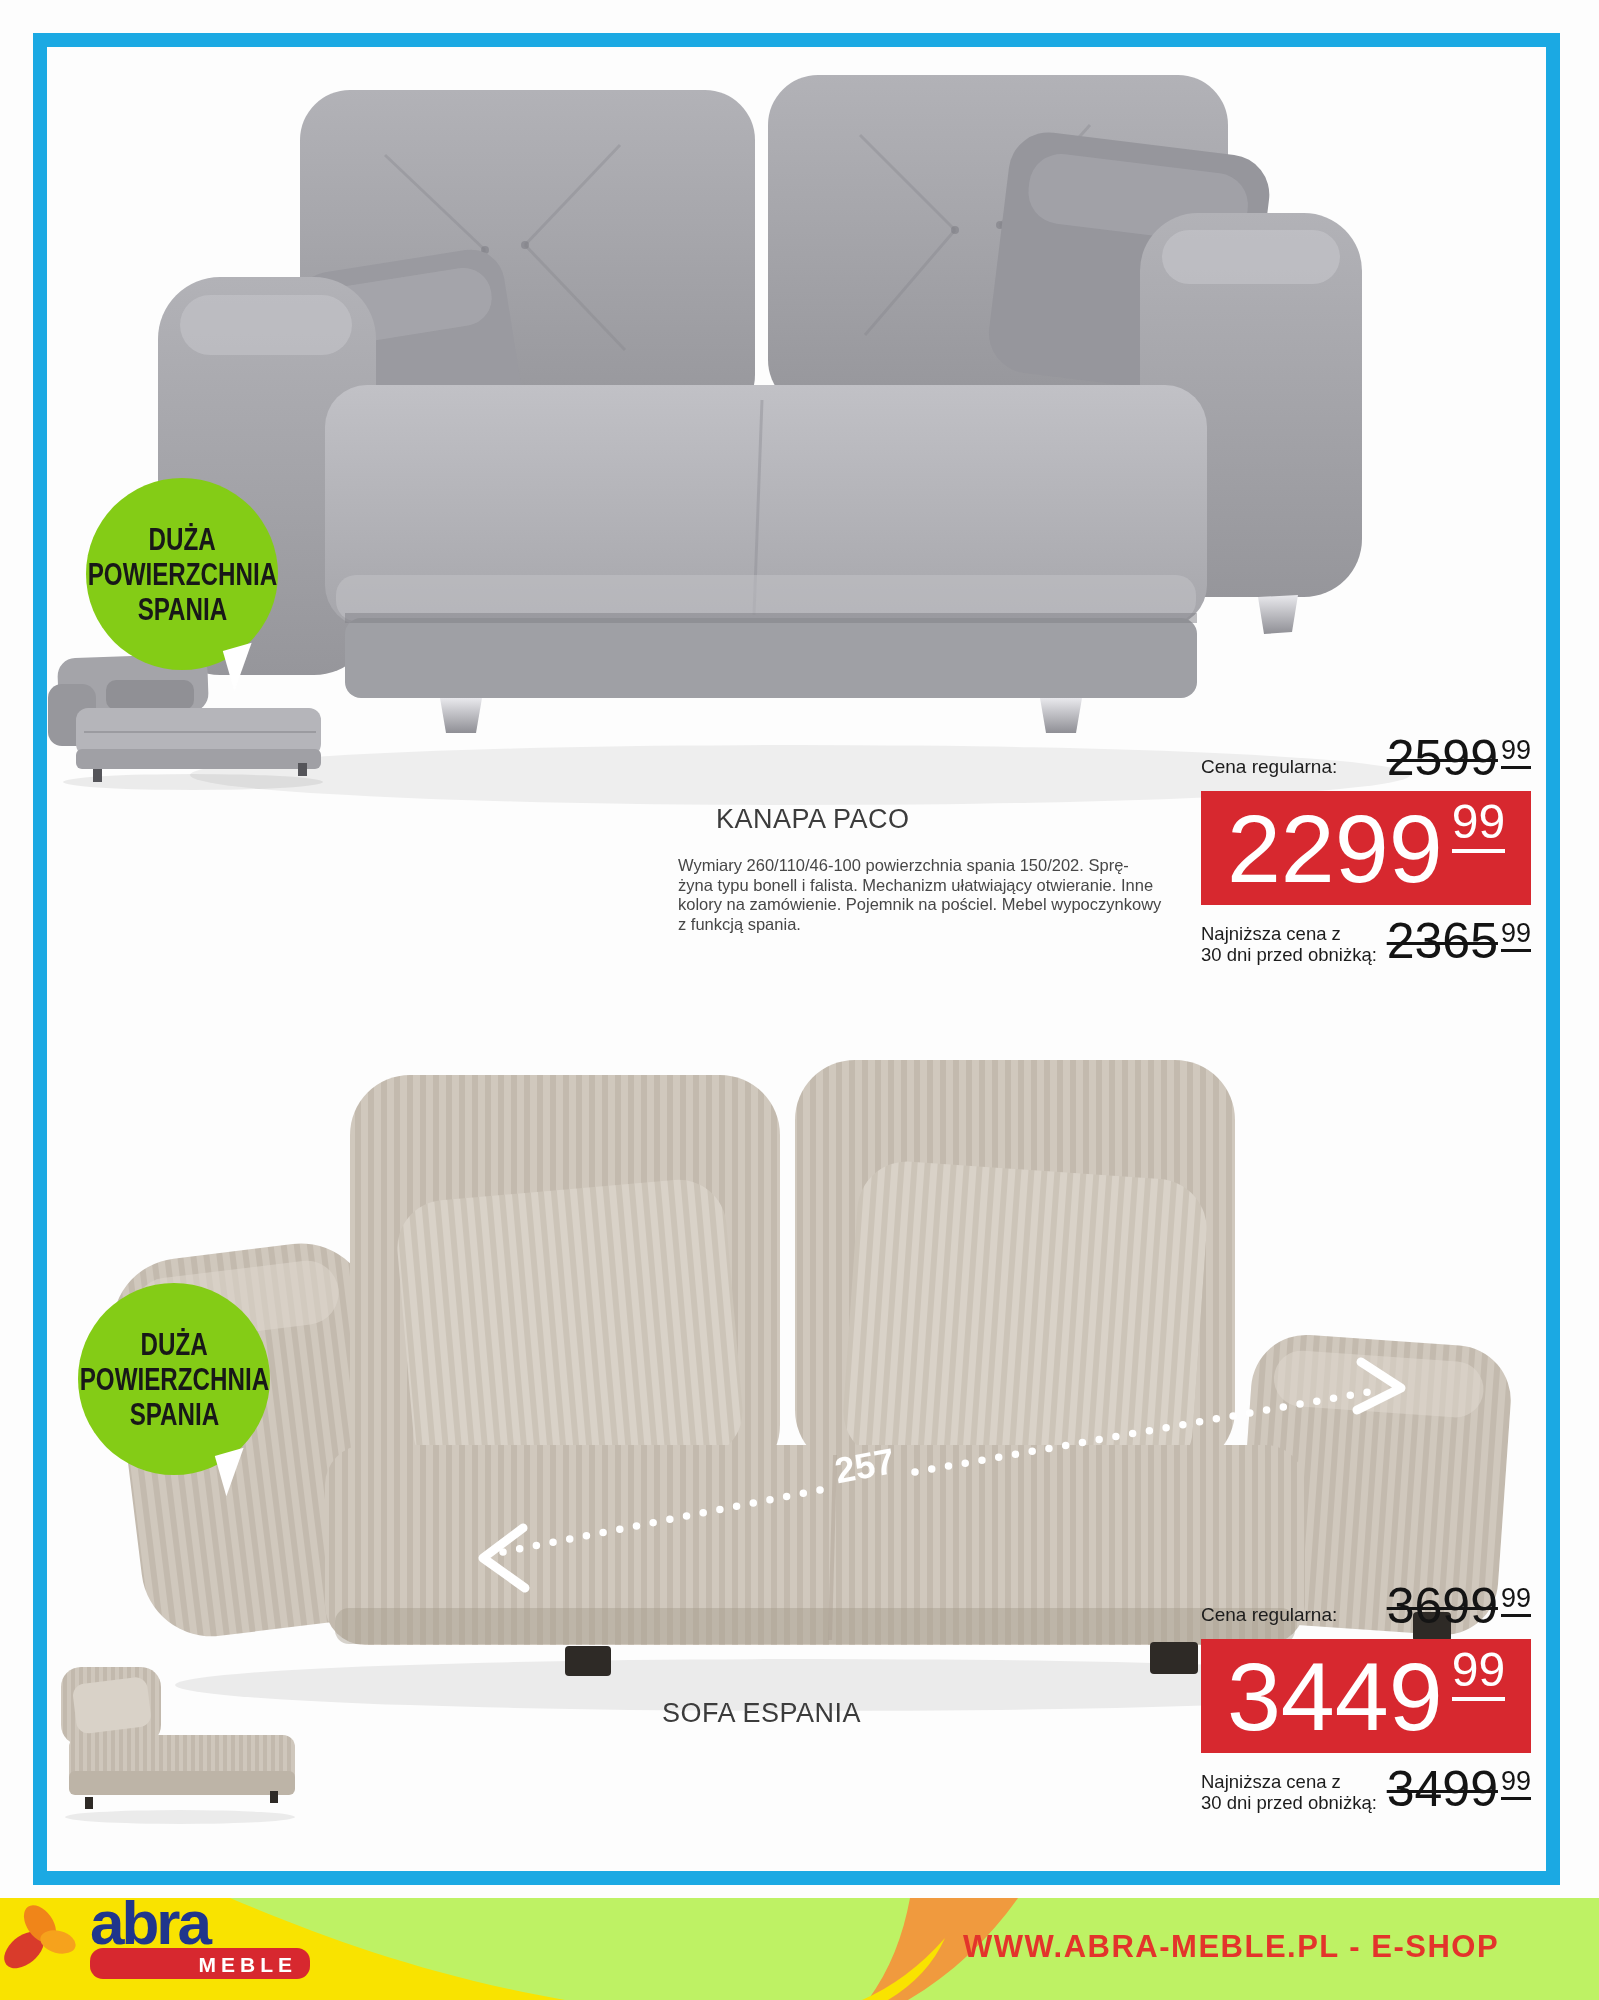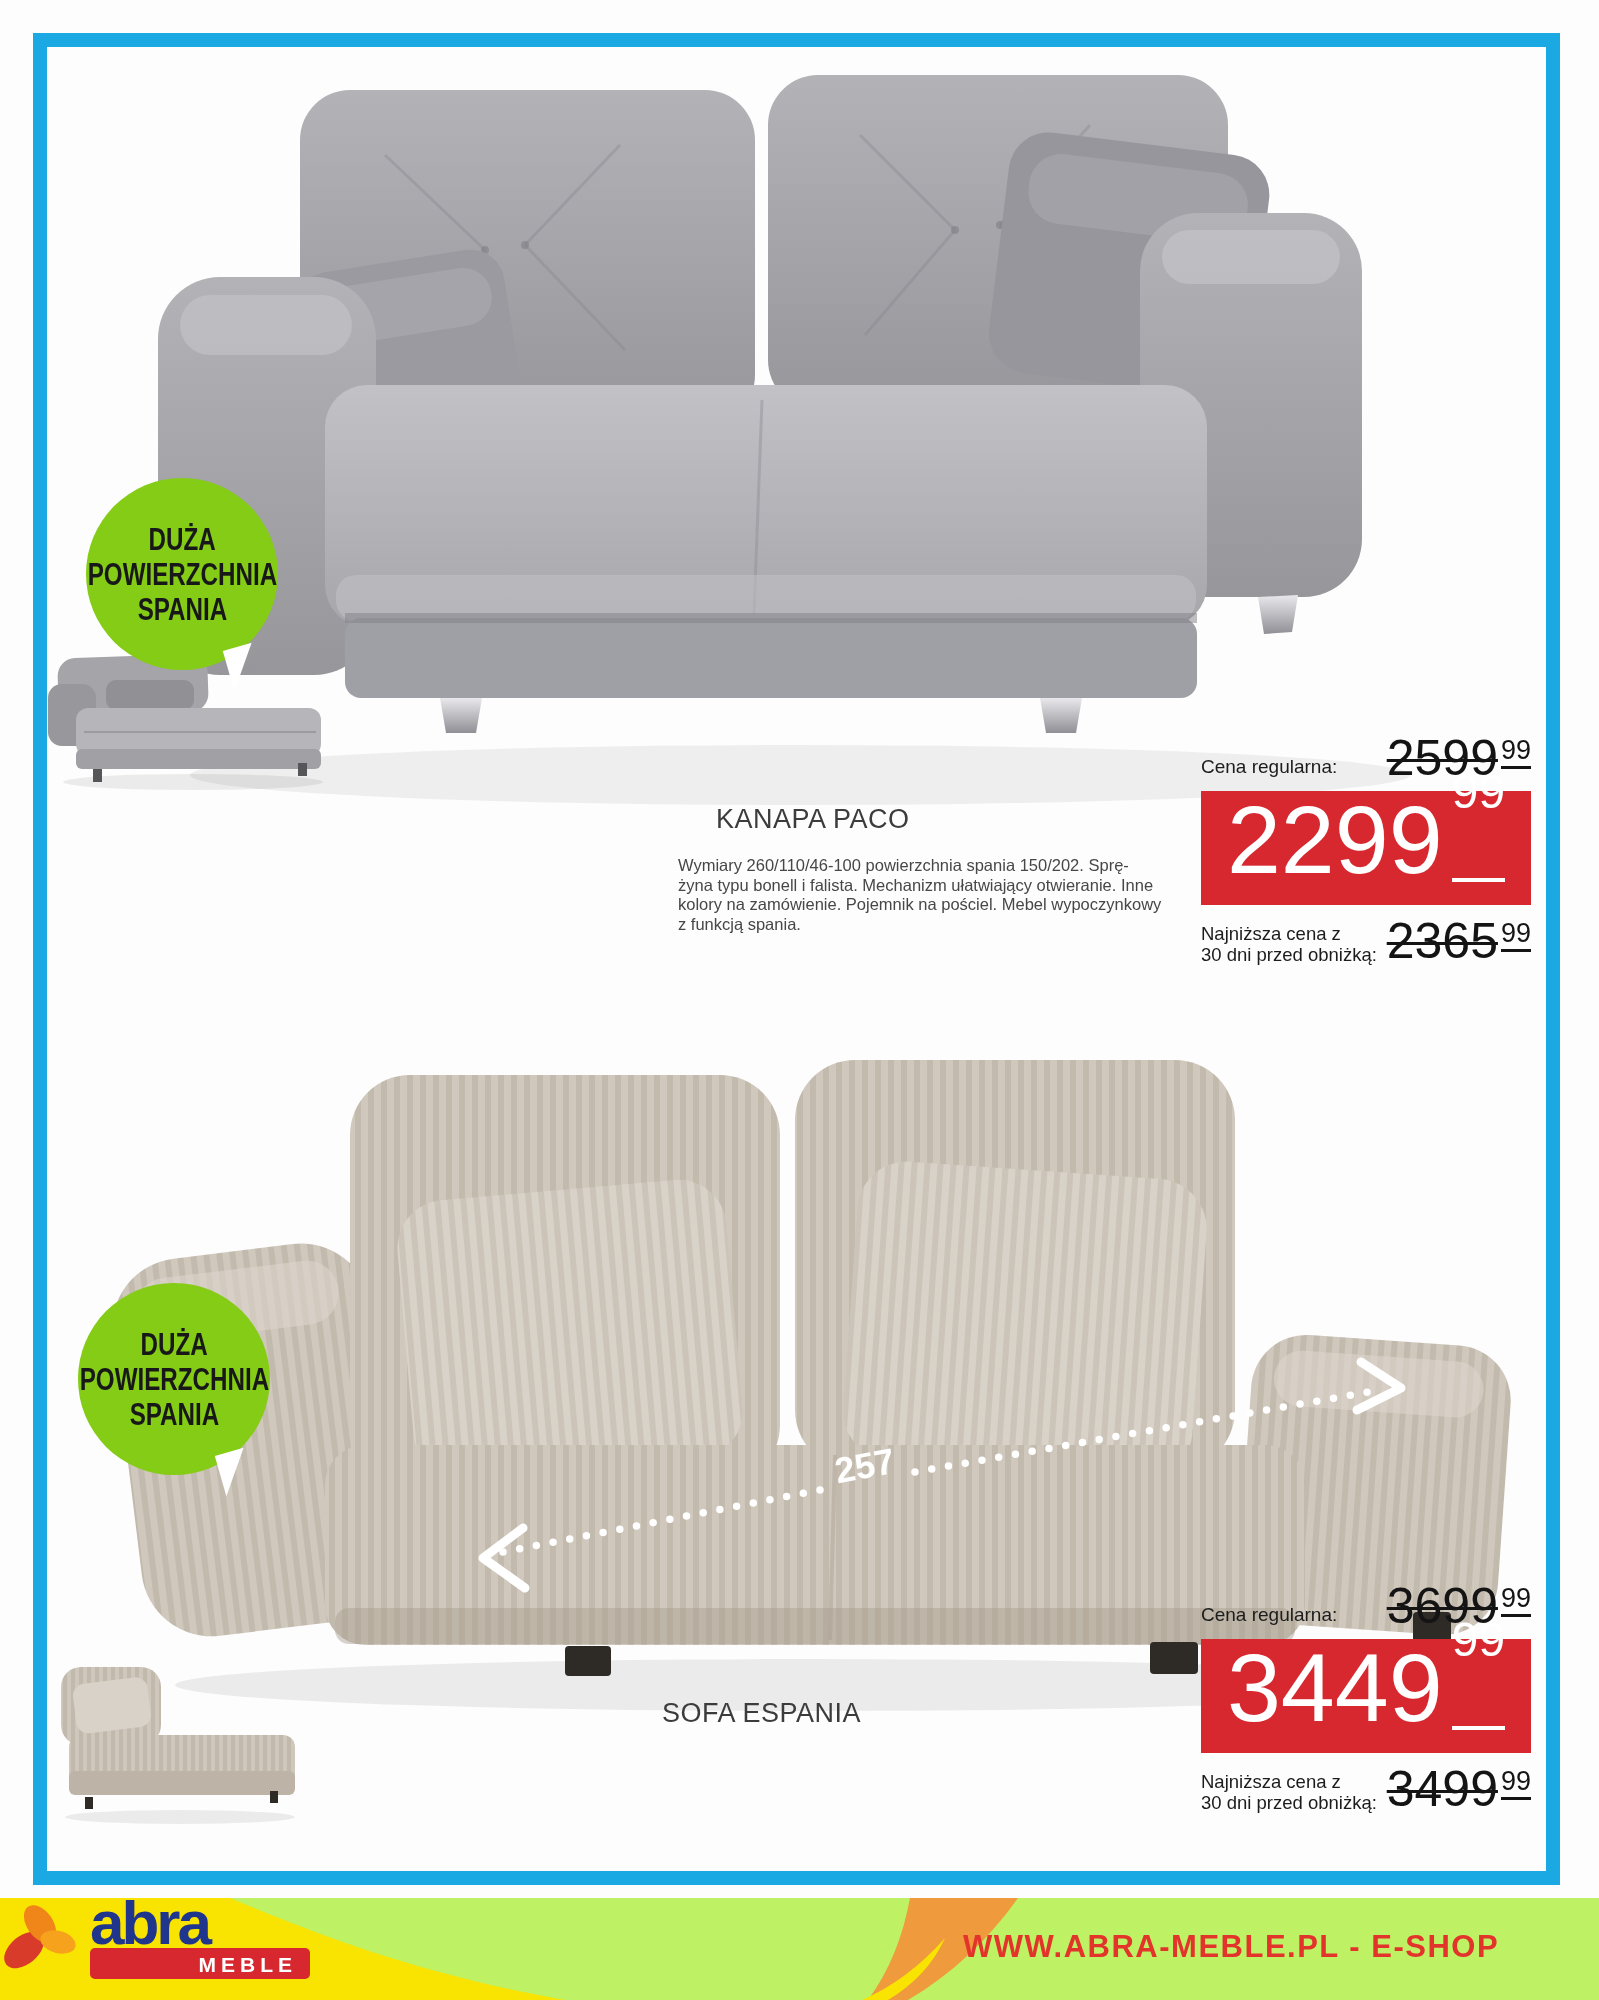--- a/index.html
+++ b/index.html
@@ -45,41 +45,41 @@
   .pb1{top:733px;}
   .pb2{top:1581px;}
   .pr-row{display:flex;justify-content:space-between;align-items:flex-end;}
   .pr-label{font-size:19px;color:#1c1c1c;padding-bottom:7px;}
   .pr-label-2l{font-size:18.5px;line-height:21px;color:#1c1c1c;padding-bottom:3px;}
   .old-price{font-size:50px;color:#141414;line-height:1;white-space:nowrap;}
   .old-main{text-decoration:line-through;text-decoration-thickness:3px;}
   .old-sup{display:inline-block;font-size:27px;line-height:1;border-bottom:3px solid #141414;
            transform:translateY(-16px);margin-left:3px;padding-bottom:2px;}
   .promo-box{margin-top:6px;background:#D7282F;height:114px;display:flex;
-             justify-content:center;color:#fff;}
+             align-items:center;justify-content:center;color:#fff;}
   .promo-main{font-size:97px;line-height:1;}
   .promo-sup{display:inline-block;font-size:48px;line-height:1;border-bottom:4px solid #fff;
              transform:translateY(-23px);margin-left:9px;padding-bottom:3px;}
   .pr-row.bottom{margin-top:11px;}
 
   
   .photo1{left:140px;top:55px;z-index:2;}
   .photo2{left:95px;top:1000px;z-index:2;}
   .small1{left:48px;top:650px;z-index:3;}
   .small2{left:55px;top:1655px;z-index:3;}
 
   
   .footer{left:0;top:1898px;width:1599px;height:102px;background:#bef264;z-index:8;}
   .footer-shapes{left:0;top:0;width:1599px;height:102px;}
   .logo{left:95px;top:12px;width:330px;height:82px;z-index:9;}
   .logo-icon{position:absolute;left:0;top:4px;}
   .logo-abra{position:absolute;left:90px;top:-6px;font-size:62px;font-weight:700;
              color:#20368C;letter-spacing:-3px;line-height:1;}
   .logo-band{position:absolute;left:90px;top:50px;width:220px;height:31px;background:#D7282F;
-             border-radius:5px;color:#fff;font-weight:700;font-size:21px;letter-spacing:5px;
+             border-radius:13px;color:#fff;font-weight:700;font-size:21px;letter-spacing:5px;
              text-align:right;padding:5px 13px 12px 0;}
   .footer-url{position:absolute;left:963px;top:31px;font-size:31px;font-weight:700;
               color:#E3342B;letter-spacing:1.5px;white-space:nowrap;z-index:9;}
 </style>
 </head>
 <body>
 
 <div id="page">
 
   <div class="abs frame"></div>

